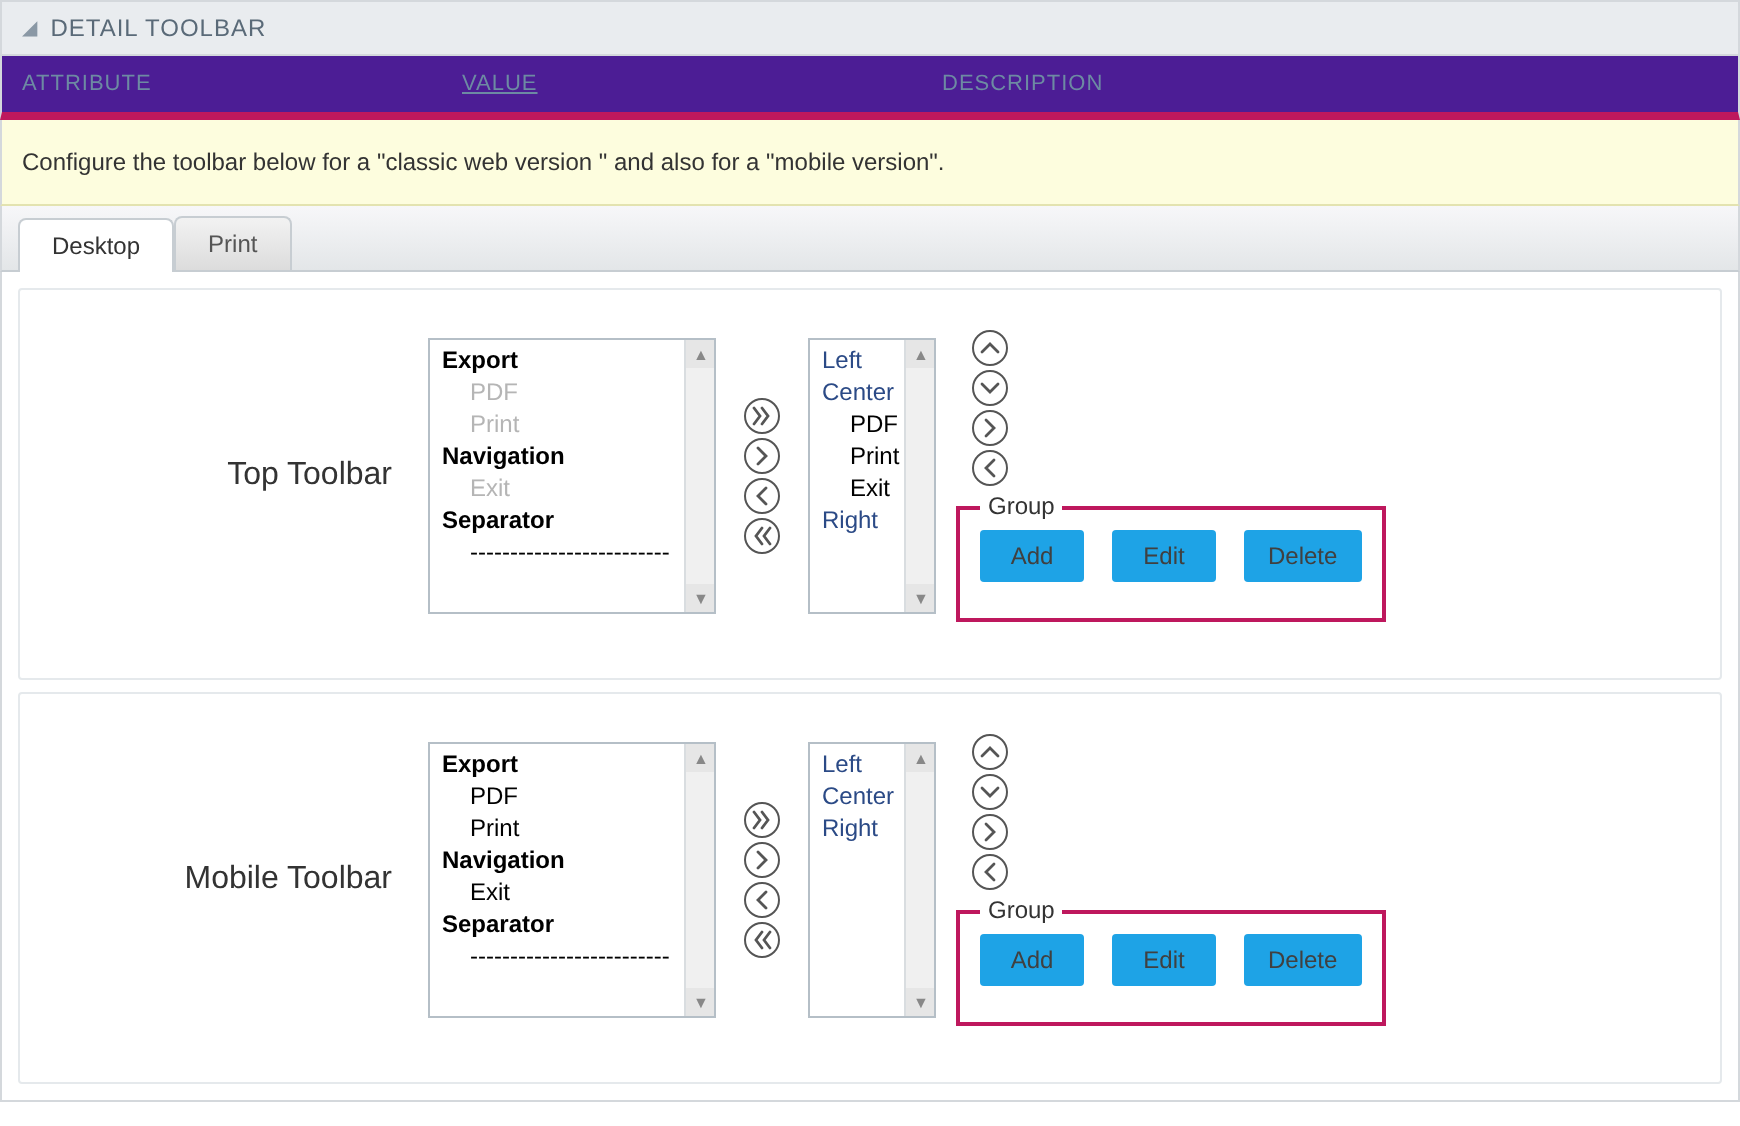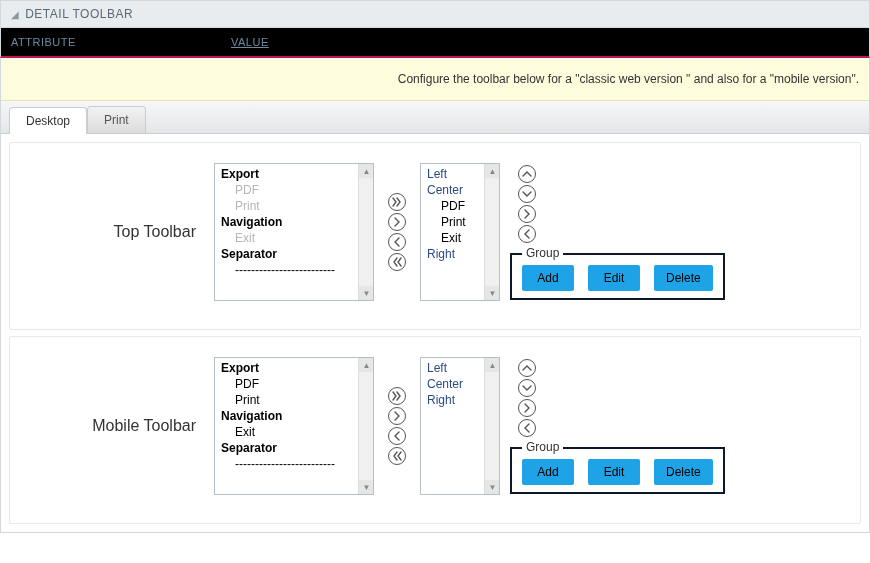--- a/index.html
+++ b/index.html
@@ -23,39 +23,39 @@
     display: flex;
     align-items: center;
   }
   .panel-header .tri {
     margin-right: 6px;
     font-size: 10px;
     color: #8a98a5;
   }
   .col-headers {
     display: flex;
-    background: #000000;
+    background: #4c1d95;
     border-left: 1px solid #d4d8dc;
     border-right: 1px solid #d4d8dc;
-    border-bottom: 2px solid #be185d;
+    border-bottom: 4px solid #be185d;
     padding: 8px 10px;
     color: #6d8aa3;
     font-size: 11px;
     letter-spacing: 0.5px;
   }
   .col-headers .c1 { width: 220px; }
   .col-headers .c2 { width: 240px; text-decoration: underline; }
   .col-headers .c3 { flex: 1; }
   .notice {
     background: #fdfdde;
     border-left: 1px solid #d4d8dc;
     border-right: 1px solid #d4d8dc;
     border-bottom: 1px solid #e3e3b0;
     padding: 14px 10px;
-    text-align: right;
+    text-align: left;
     color: #333;
   }
   .tabbar-wrap {
     background: linear-gradient(#f7f7f9, #e3e6e8);
     border-left: 1px solid #d4d8dc;
     border-right: 1px solid #d4d8dc;
     border-bottom: 1px solid #c7cdd2;
     padding-top: 4px;
     padding-left: 8px;
   }
@@ -99,28 +99,28 @@
   }
   .section:last-child { margin-bottom: 0; }
   .section-label {
     width: 190px;
     text-align: right;
     padding-right: 18px;
     color: #333;
     font-size: 16px;
   }
   .listbox {
-    width: 160px;
+    width: 144px;
     height: 138px;
     border: 1px solid #b5bfc7;
     position: relative;
     background: #fff;
     overflow: hidden;
   }
-  .listbox.small { width: 80px; }
+  .listbox.small { width: 64px; }
   .listbox-inner {
     padding: 2px 6px;
     line-height: 16px;
   }
   .group-head {
     font-weight: bold;
     color: #000;
     cursor: default;
   }
   .group-item {
@@ -173,41 +173,41 @@
     color: #555;
     background: #fff;
     cursor: pointer;
     line-height: 1;
   }
   .circ-btn svg { display: block; }
   .right-block {
     margin-left: 10px;
   }
   .group-fieldset {
-    border: 2px solid #0f172a;
-    padding: 10px 10px 7px 10px;
+    border: 2px solid #be185d;
+    padding: 10px 10px 18px 10px;
     margin-top: 10px;
     position: relative;
   }
   .group-legend {
     position: absolute;
     top: -9px;
     left: 10px;
     background: #fff;
     padding: 0 4px;
     color: #333;
     font-size: 12px;
   }
   .btn-row {
     display: flex;
     gap: 14px;
   }
   .blue-btn {
     background: #1ea3e6;
-    color: #000000;
+    color: #404040;
     border: none;
     padding: 6px 12px;
     min-width: 52px;
     font-size: 12px;
     cursor: pointer;
     border-radius: 2px;
   }
 </style>
 </head>
 <body>
@@ -215,20 +215,21 @@
 <div class="panel">
 
   <div class="panel-header">
     <span class="tri">◢</span>
     <span>DETAIL TOOLBAR</span>
   </div>
 
   <div class="col-headers">
     <div class="c1">ATTRIBUTE</div>
     <div class="c2">VALUE</div>
+    <div class="c3">DESCRIPTION</div>
   </div>
 
   <div class="notice">Configure the toolbar below for a "classic web version " and also for a "mobile version".</div>
 
   <div class="tabbar-wrap">
     <div class="tabbar">
       <div class="tab active">Desktop</div>
       <div class="tab">Print</div>
     </div>
   </div>

